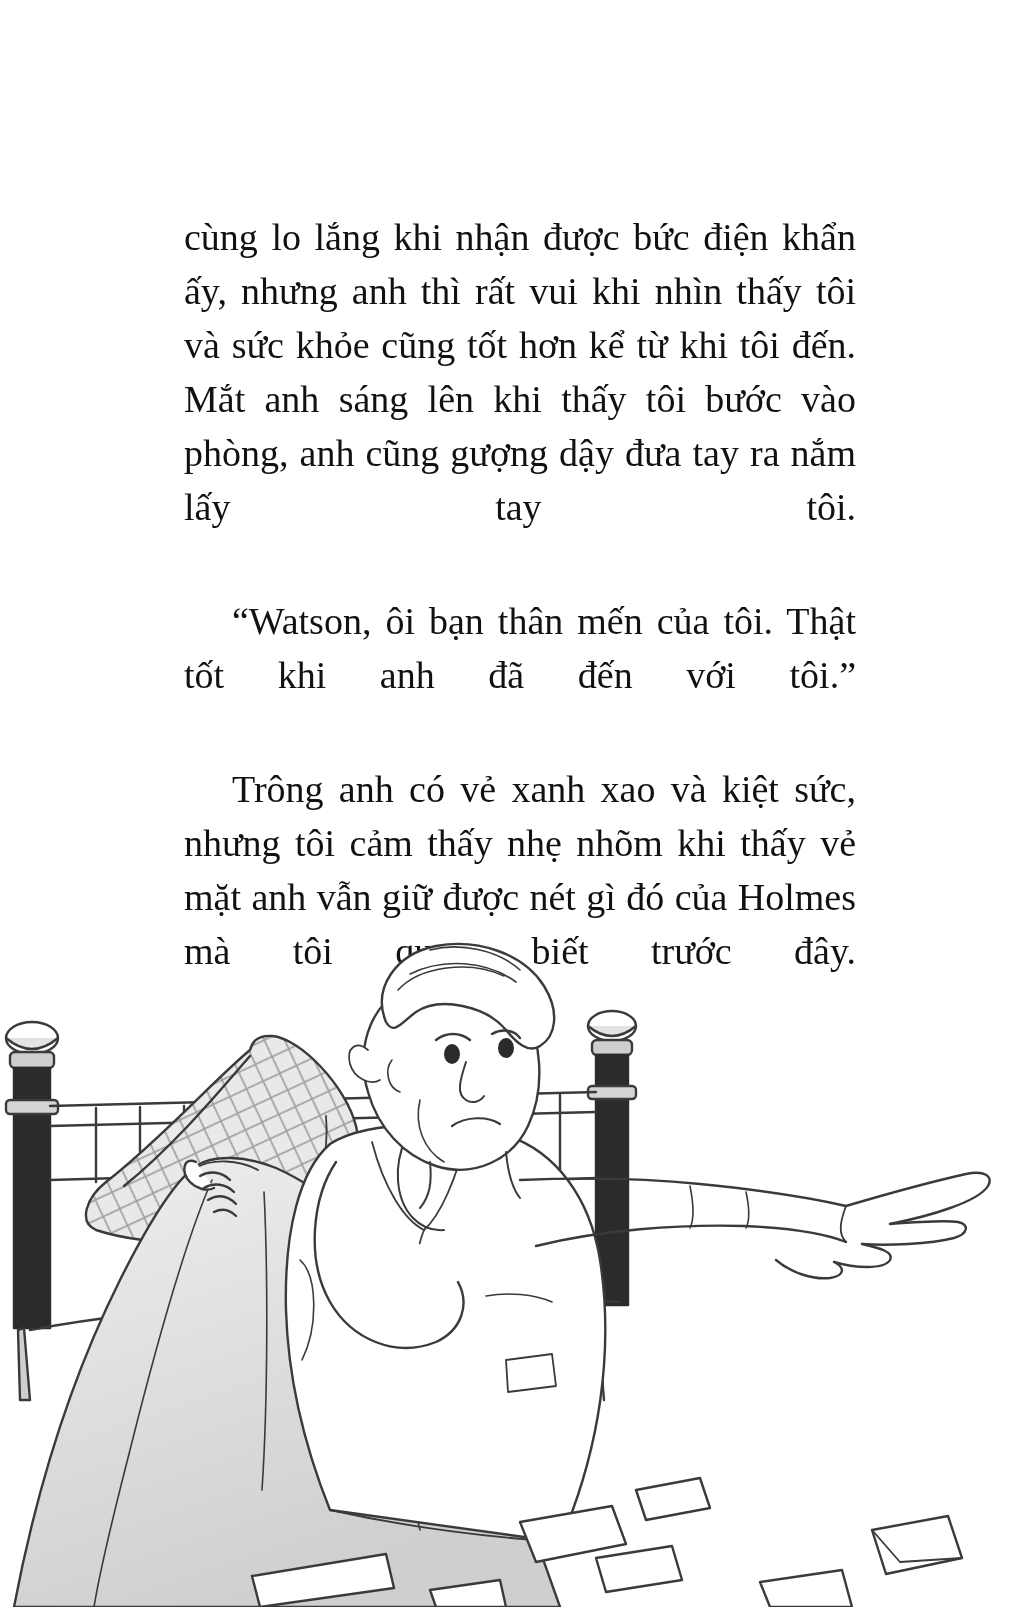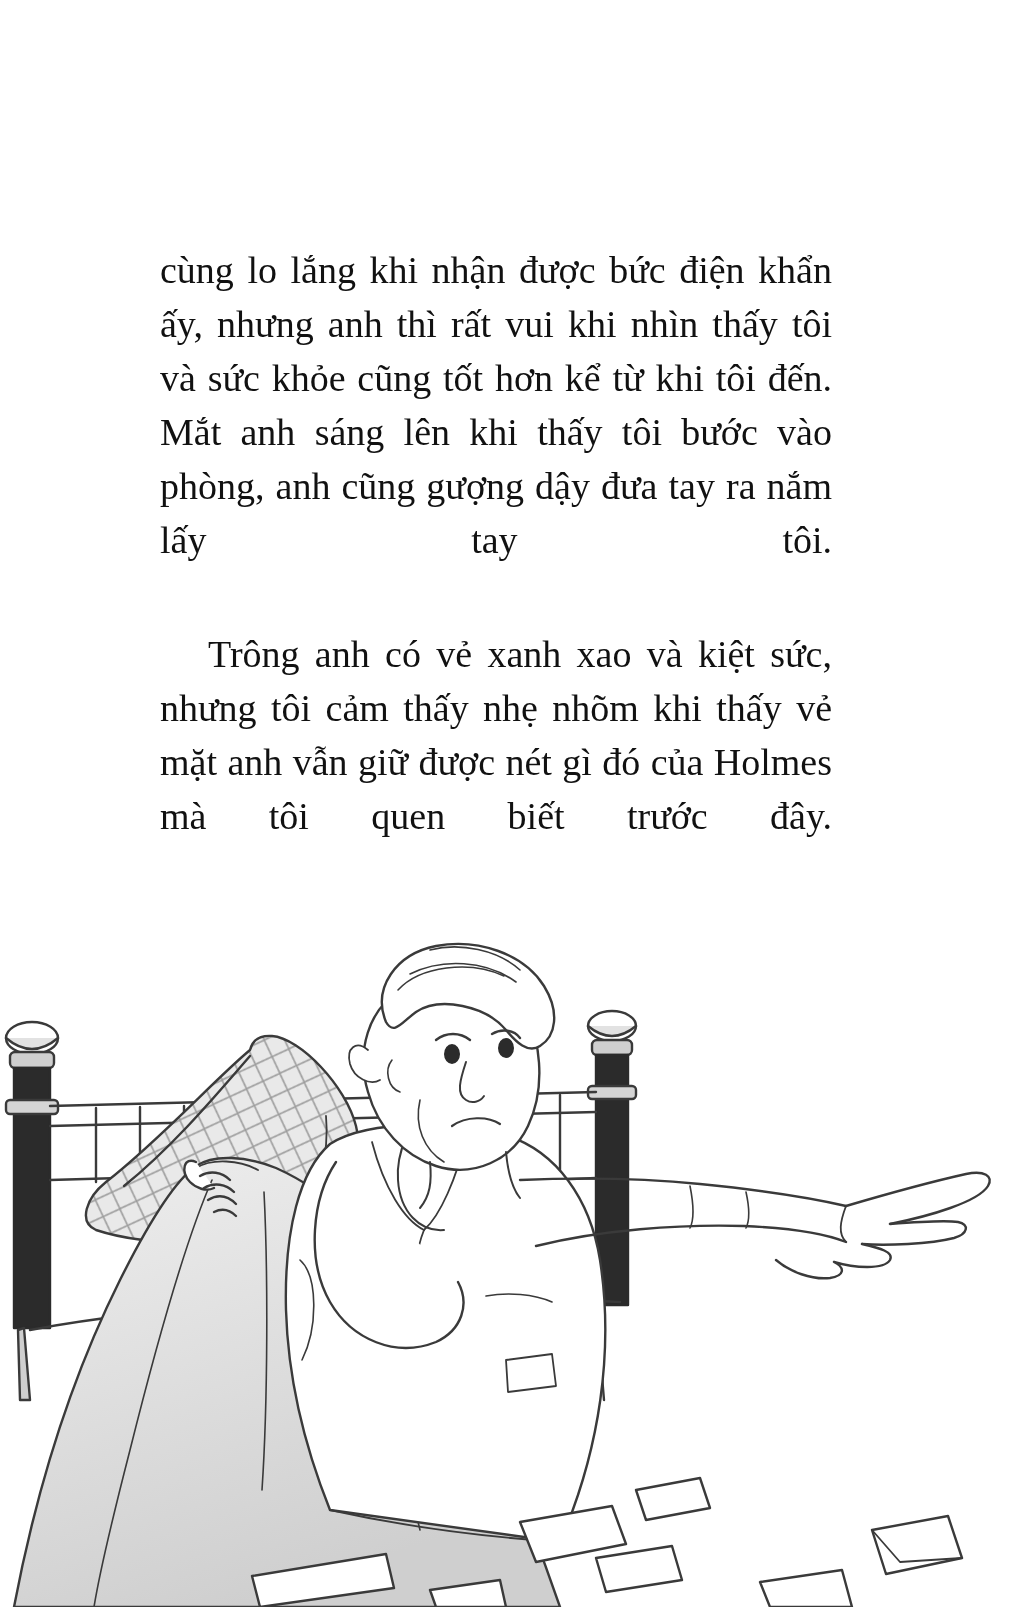--- a/index.html
+++ b/index.html
@@ -15,24 +15,23 @@
   }
   .page {
     position: relative;
     width: 1032px;
     height: 1607px;
     background: #ffffff;
     overflow: hidden;
   }
   .text-block {
     position: absolute;
-    left: 160px;
+    left: 184px;
     top: 210px;
     width: 672px;
-    margin-top: 33px;
   }
   .para {
     margin: 0 0 6px 0;
     font-family: "Liberation Serif", serif;
     font-size: 38px;
     line-height: 54px;
     color: #111111;
     text-align: justify;
     text-justify: inter-word;
     hyphens: none;
@@ -59,20 +58,21 @@
     height: 677px;
   }
 </style>
 </head>
 <body>
 
 <div class="page">
 
   <div class="text-block">
     <p class="para">cùng lo lắng khi nhận được bức điện khẩn ấy, nhưng anh thì rất vui khi nhìn thấy tôi và sức khỏe cũng tốt hơn kể từ khi tôi đến. Mắt anh sáng lên khi thấy tôi bước vào phòng, anh cũng gượng dậy đưa tay ra nắm lấy tay tôi.</p>
+    <p class="para indent">“Watson, ôi bạn thân mến của tôi. Thật tốt khi anh đã đến với tôi.”</p>
     <p class="para indent">Trông anh có vẻ xanh xao và kiệt sức, nhưng tôi cảm thấy nhẹ nhõm khi thấy vẻ mặt anh vẫn giữ được nét gì đó của Holmes mà tôi quen biết trước đây.</p>
   </div>
 
   <div class="illustration">
     <svg viewBox="0 0 1032 677" xmlns="http://www.w3.org/2000/svg">
       <defs>
         <linearGradient id="blanketShade" x1="0" y1="0" x2="0.4" y2="1">
           <stop offset="0%" stop-color="#efefef"></stop>
           <stop offset="100%" stop-color="#cfcfcf"></stop>
         </linearGradient>

